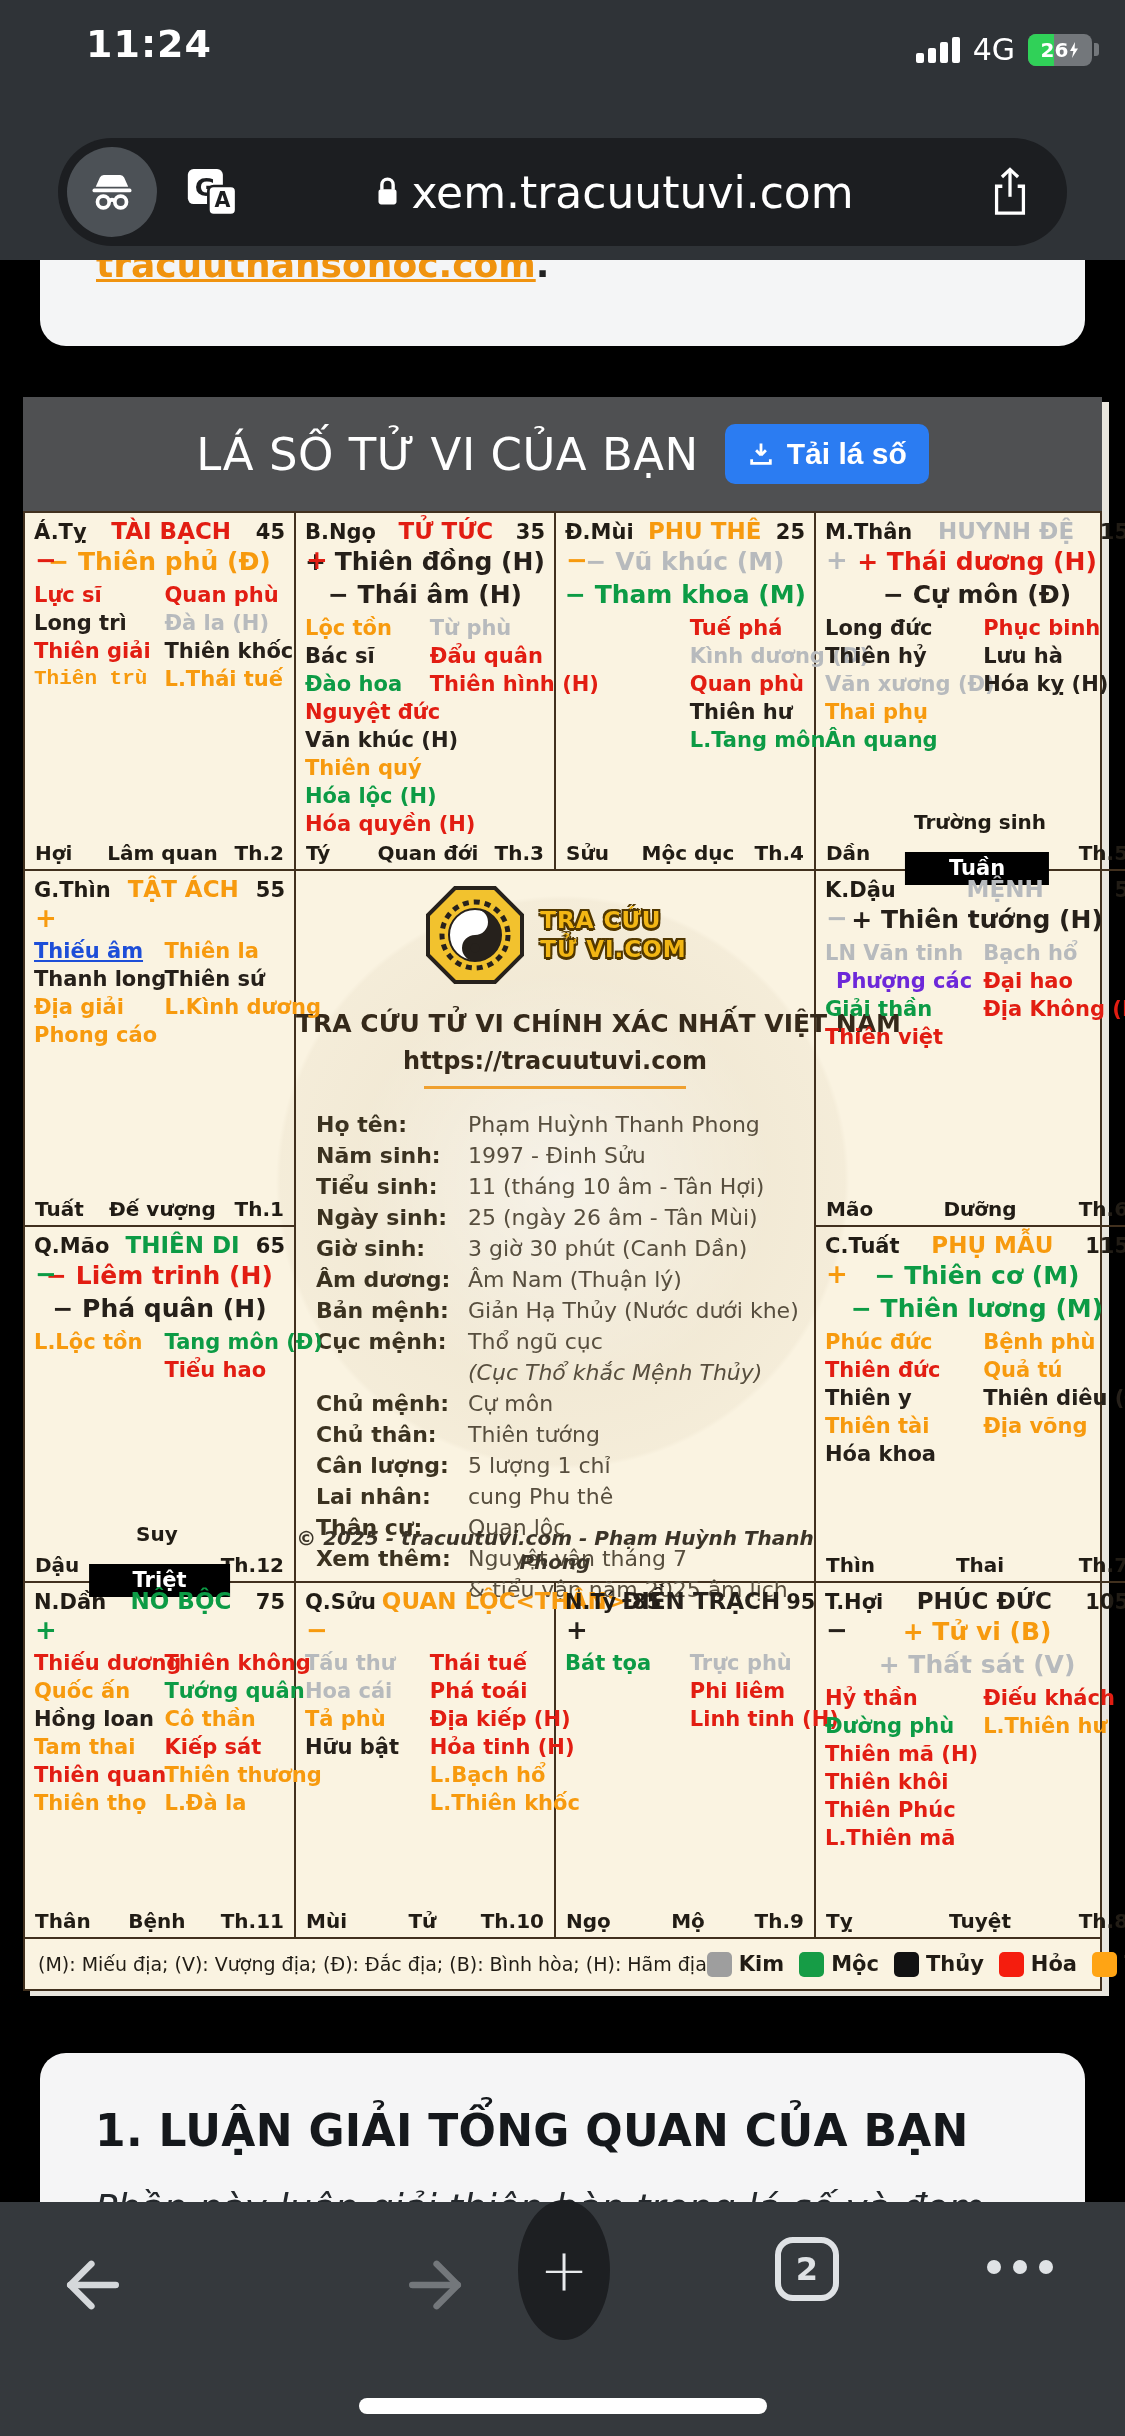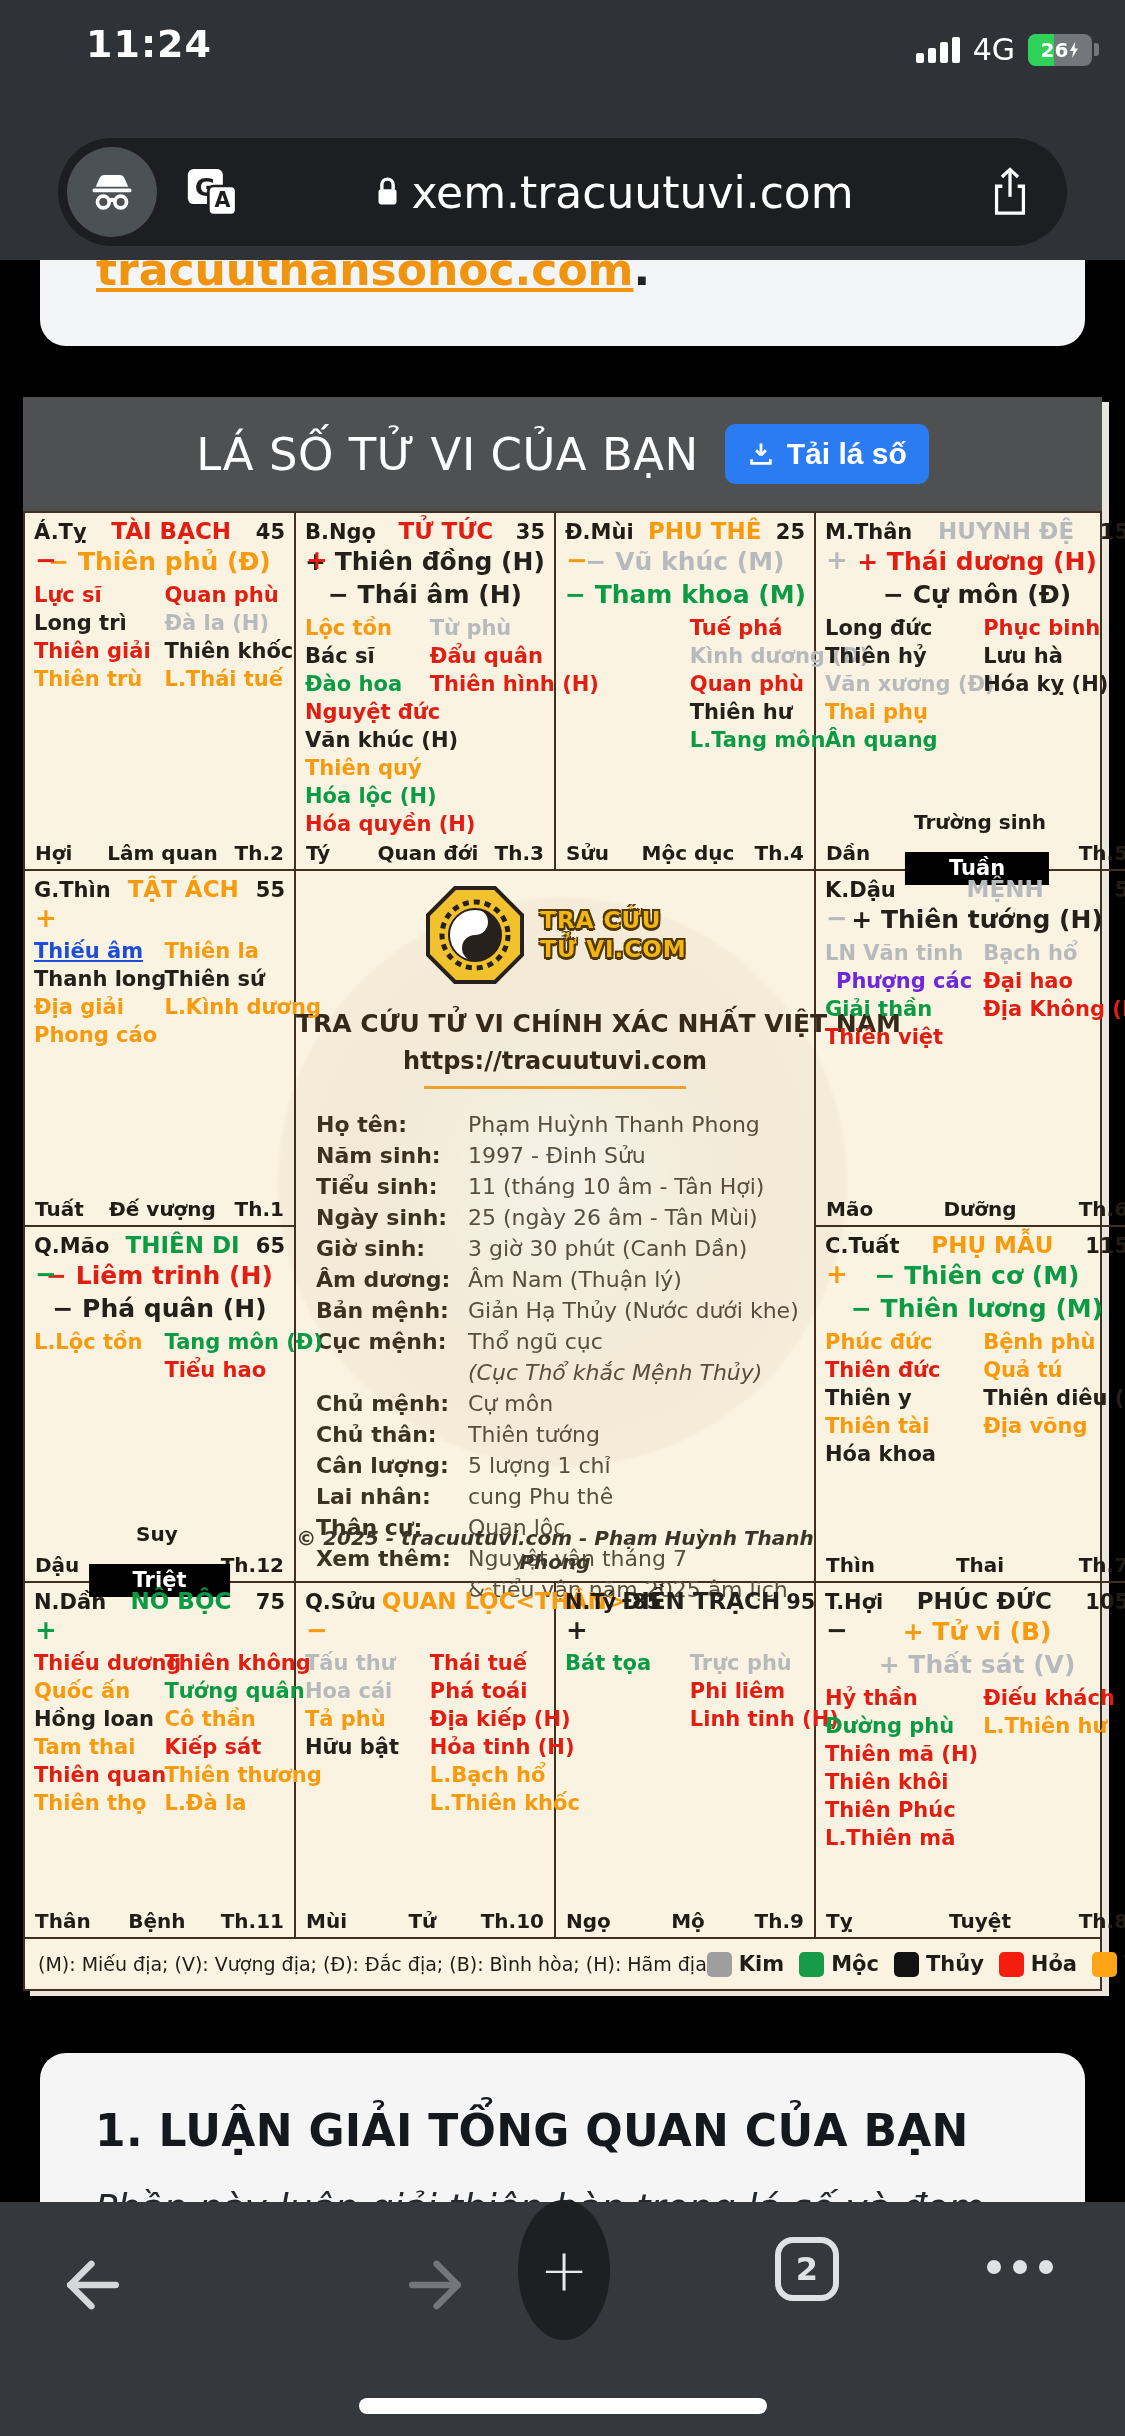--- a/index.html
+++ b/index.html
@@ -21,21 +21,21 @@
   .battery .fill{position:absolute;left:0;top:0;bottom:0;width:40%;background:#30d158}
   .battery .pct{position:absolute;inset:0;display:flex;align-items:center;justify-content:center;gap:1px;color:#fff;font-size:20px;font-weight:bold}
   .bnub{width:5px;height:13px;background:#73777b;border-radius:0 3px 3px 0;margin-left:2px}
   .pill{position:absolute;left:58px;right:58px;top:138px;height:108px;background:#1c1e21;border-radius:54px;display:flex;align-items:center}
   .incog{width:90px;height:90px;border-radius:50%;background:#4c5156;margin-left:9px;display:flex;align-items:center;justify-content:center;flex:0 0 auto}
   .translate{margin-left:26px;flex:0 0 auto;display:flex}
   .urlbox{flex:1;display:flex;align-items:center;justify-content:center;gap:10px;color:#fff;font-size:44px;font-weight:400;white-space:nowrap}
   .share{margin-right:34px;flex:0 0 auto;display:flex}
   
   .link-card{position:absolute;left:40px;top:260px;width:1045px;height:86px;background:#f4f5f6;border-radius:0 0 26px 26px;overflow:hidden;z-index:5}
-  .link-line{position:absolute;left:56px;top:-16px;font-size:44px;font-weight:bold;white-space:nowrap}
+  .link-line{position:absolute;left:56px;top:-16px;font-size:36px;font-weight:bold;white-space:nowrap}
   .link-a{color:#f0930f;text-decoration:underline}
   .link-dot{color:#222}
   
   .chart{position:absolute;left:23px;top:397px;width:1079px;background:#faf3e1;box-shadow:7px 5px 0 #e9e6de;z-index:5}
   .chart-header{height:114px;background:#4f5052;display:flex;align-items:center;justify-content:center;gap:26px}
   .chart-title{color:#fff;font-size:45px;letter-spacing:.5px;white-space:nowrap}
   .dl-btn{display:flex;align-items:center;gap:12px;background:#2b7cf2;color:#fff;font-size:30px;font-weight:bold;border:none;border-radius:10px;padding:13px 22px;cursor:pointer;white-space:nowrap}
   .grid{display:grid;grid-template-columns:271px 260px 260px auto;grid-template-rows:358px 356px 356px 354px;border:2px solid #41301e;position:relative;background:#faf3e1}
   .grid::before{content:"";position:absolute;inset:0;pointer-events:none;z-index:0;
     background:
@@ -272,21 +272,21 @@
     </div>
     <div class="mains">
       <span class="sign" style="color: rgb(226, 29, 18);">−</span>
     <div class="main-line" style="color: rgb(247, 154, 14);">− Thiên phủ (Đ)</div>
         </div>
     <div class="cols">
       <div class="col col-left">
             <span class="star" style="color: rgb(226, 29, 18);">Lực sĩ</span>
             <span class="star" style="color: rgb(38, 32, 26);">Long trì</span>
             <span class="star" style="color: rgb(226, 29, 18);">Thiên giải</span>
-            <span class="star" style="color: rgb(247, 154, 14);">Thiên trù</span>
+            <span class="star" style="color: rgb(247, 154, 14); font-family: Liberation Mono, monospace;">Thiên trù</span>
           </div>
       <div class="col col-right">
             <span class="star" style="color: rgb(226, 29, 18);">Quan phù</span>
             <span class="star" style="color: rgb(183, 186, 189);">Đà la (H)</span>
             <span class="star" style="color: rgb(38, 32, 26);">Thiên khốc</span>
             <span class="star" style="color: rgb(247, 154, 14);">L.Thái tuế</span>
           </div>
     </div>
     <div class="cell-foot">
       <span class="branch">Hợi</span>

